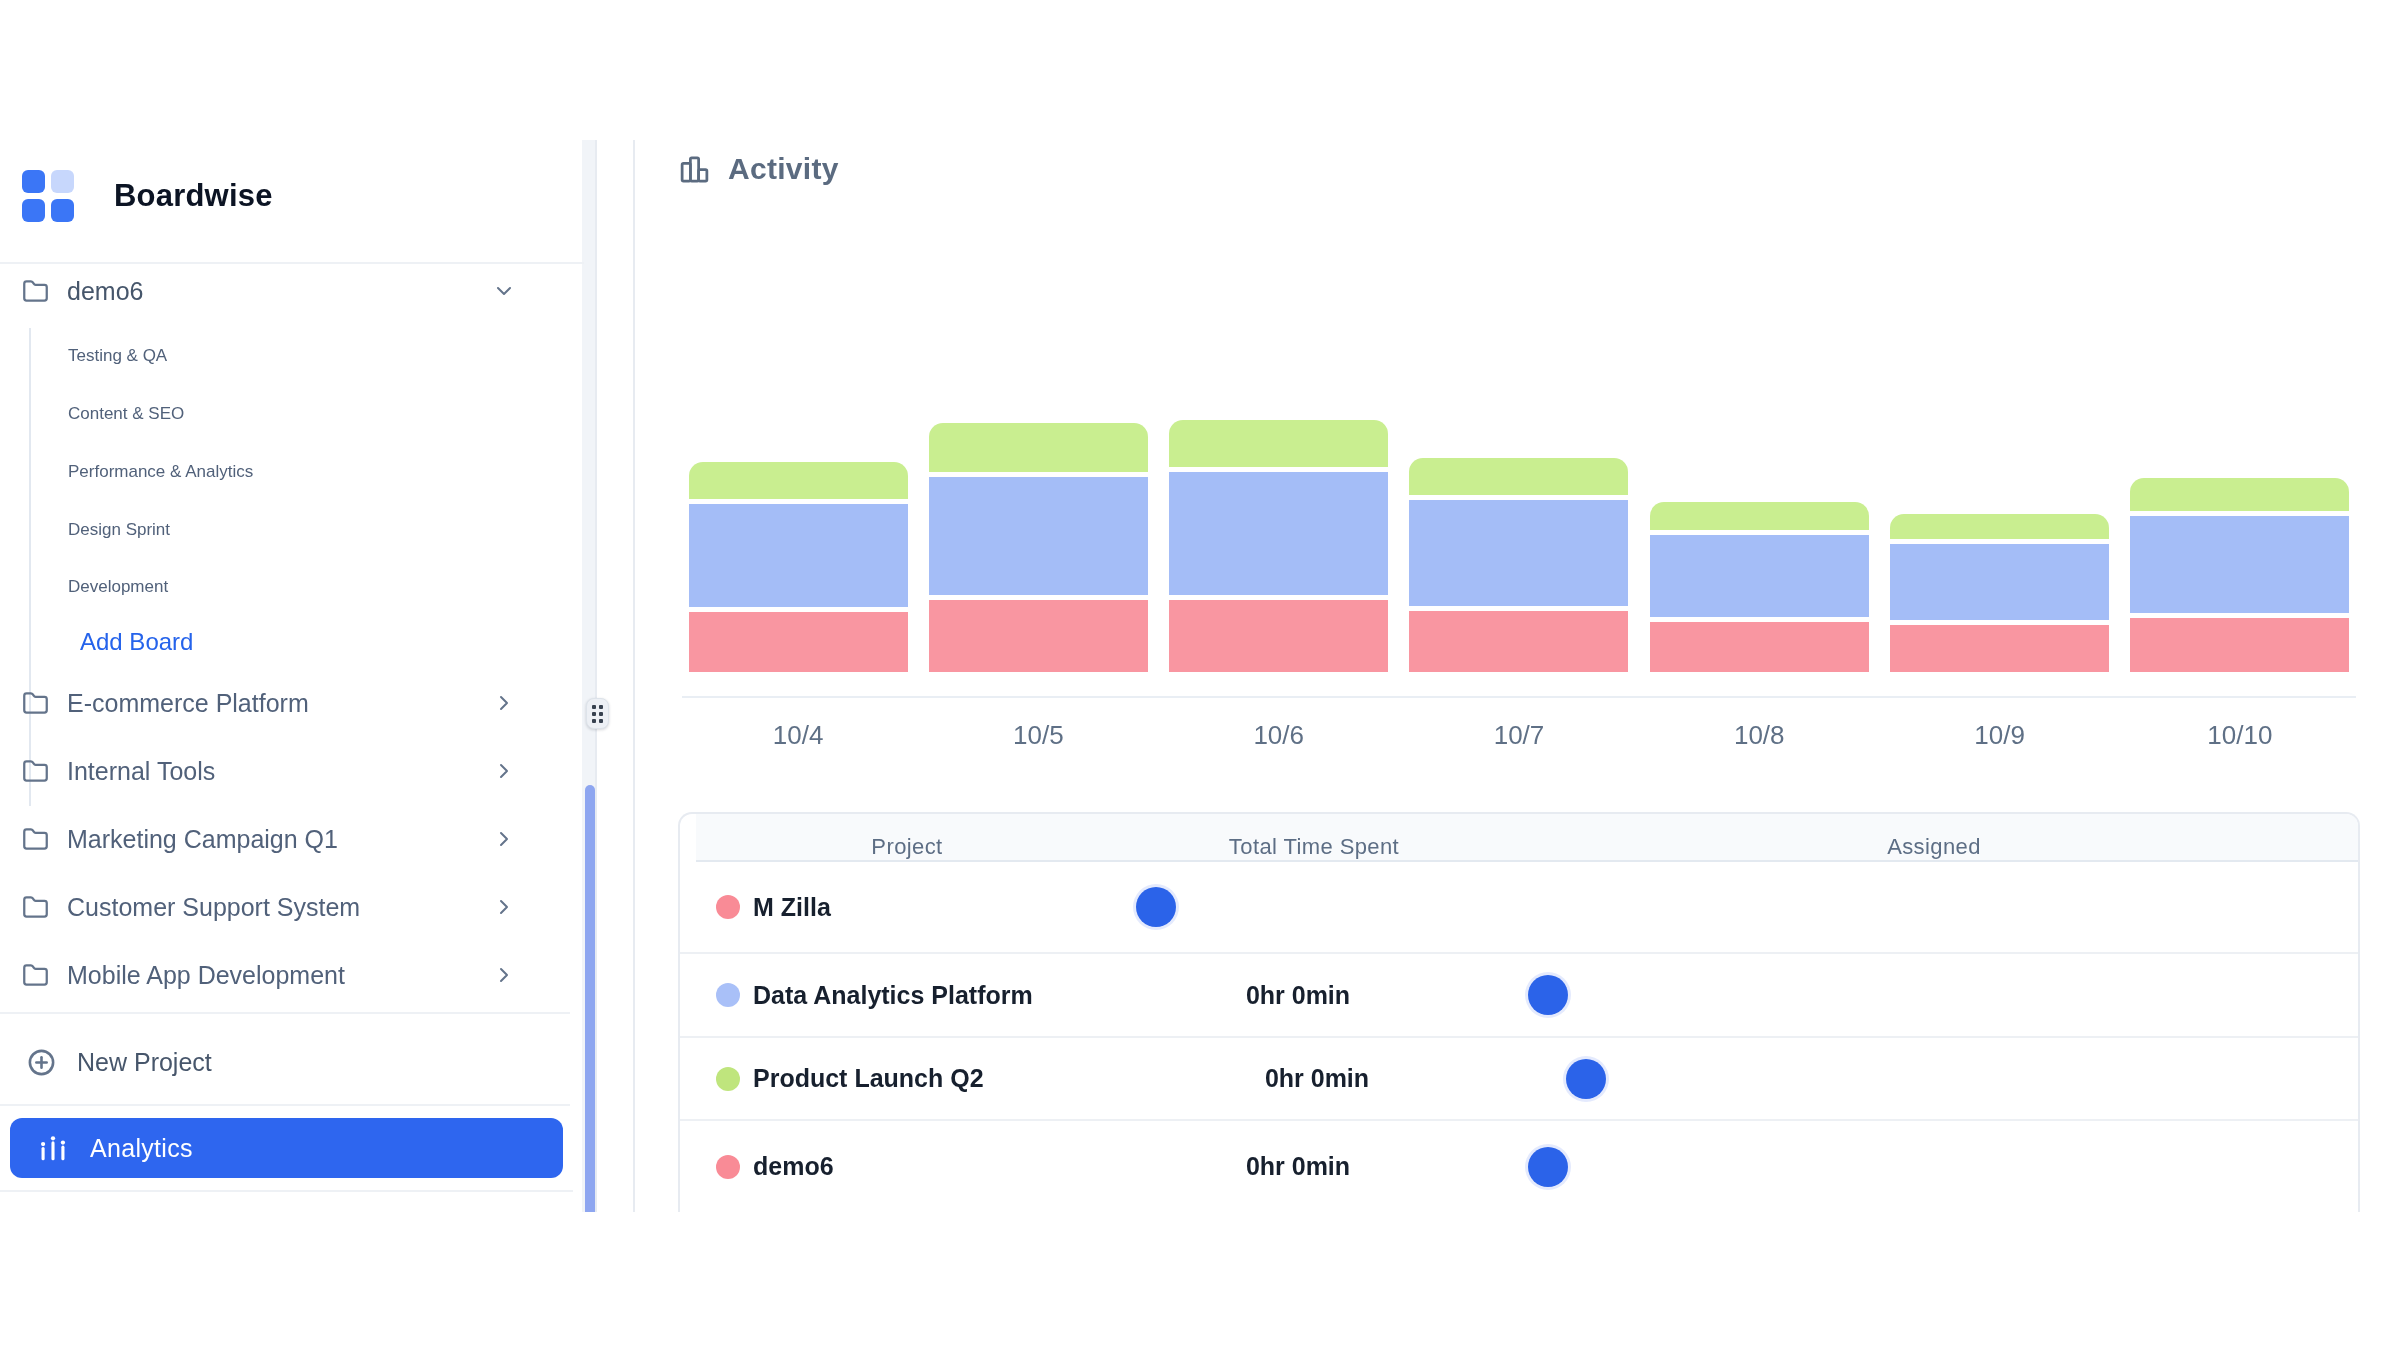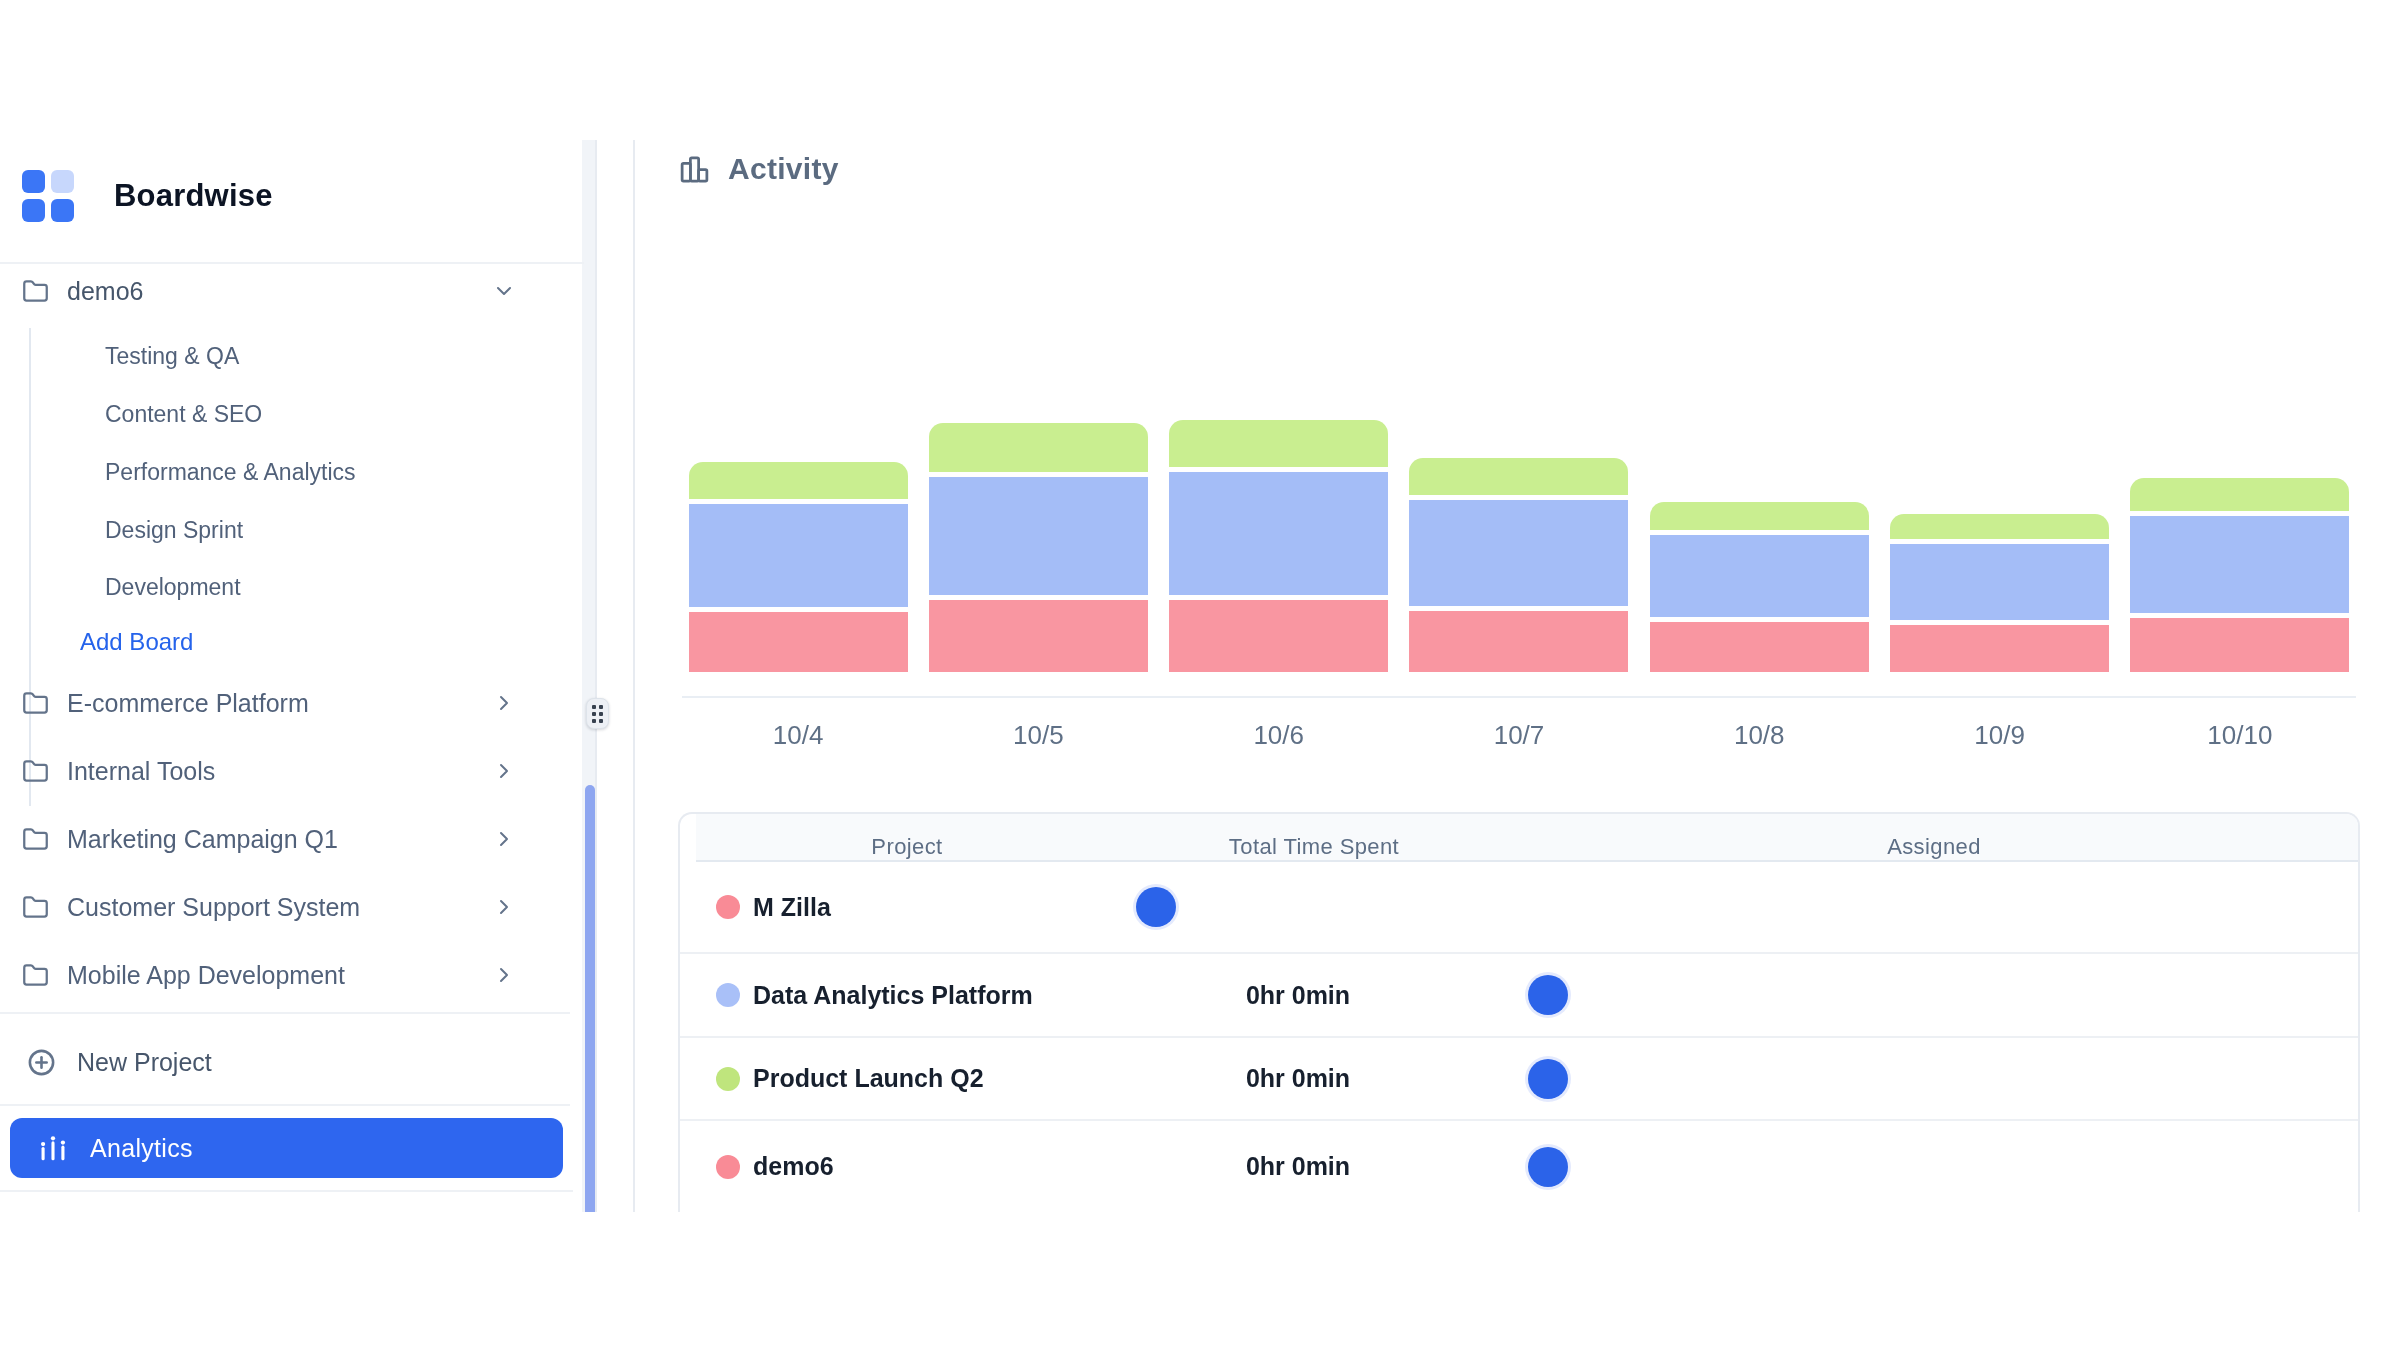--- a/index.html
+++ b/index.html
@@ -29,21 +29,21 @@
 
   .sdivider { position:absolute; left:0; height:2px; background:#eef1f5; }
 
   .srow { position:absolute; left:0; width:575px; display:flex; align-items:center;
           font-size:25px; color:#51617a; cursor:pointer; }
   .srow .folder { margin-left:22px; margin-right:18px; flex:0 0 auto; display:flex; }
   .srow .chev { position:absolute; right:59px; display:flex; }
   .root-label { color:#46566b; }
   .sub-guide { position:absolute; left:29px; width:2px; background:#e2e8f0; }
   .subrow { position:absolute; left:0; width:560px; display:flex; align-items:center;
-            padding-left:105px; font-size:23px; color:#51617a; cursor:pointer; }
+            padding-left:68px; font-size:17px; color:#51617a; cursor:pointer; }
   .addrow { padding-left:80px; color:var(--link-blue); font-size:24px; }
 
   .newproj { position:absolute; left:0; width:575px; display:flex; align-items:center; gap:20px;
              padding-left:26px; font-size:25px; color:#47566b; cursor:pointer; }
   .analytics-btn { position:absolute; left:10px; top:978px; width:553px; height:60px;
                    background:var(--accent-blue); border-radius:12px; display:flex; align-items:center;
                    gap:20px; padding-left:26px; cursor:pointer; border:none; }
   .analytics-btn .lbl { color:#fff; font-size:25px; font-weight:500; letter-spacing:.3px; }
 
   
@@ -327,21 +327,21 @@
               <span class="dot" style="background: rgb(169, 192, 248);"></span>
               <span>Data Analytics Platform</span>
             </div>
             <div class="cell-time">
               <div>0hr 0min</div>
             </div>
             <div class="cell-assigned">
               <span class="avatar"></span>
             </div>
           </div>
-          <div class="trow" style="height: 83px;">
+          <div class="trow" style="height: 83px; gap: 19px;">
             <div class="cell-project">
               <span class="dot" style="background: rgb(191, 229, 125);"></span>
               <span>Product Launch Q2</span>
             </div>
             <div class="cell-time">
               <div>0hr 0min</div>
             </div>
             <div class="cell-assigned">
               <span class="avatar"></span>
             </div>

